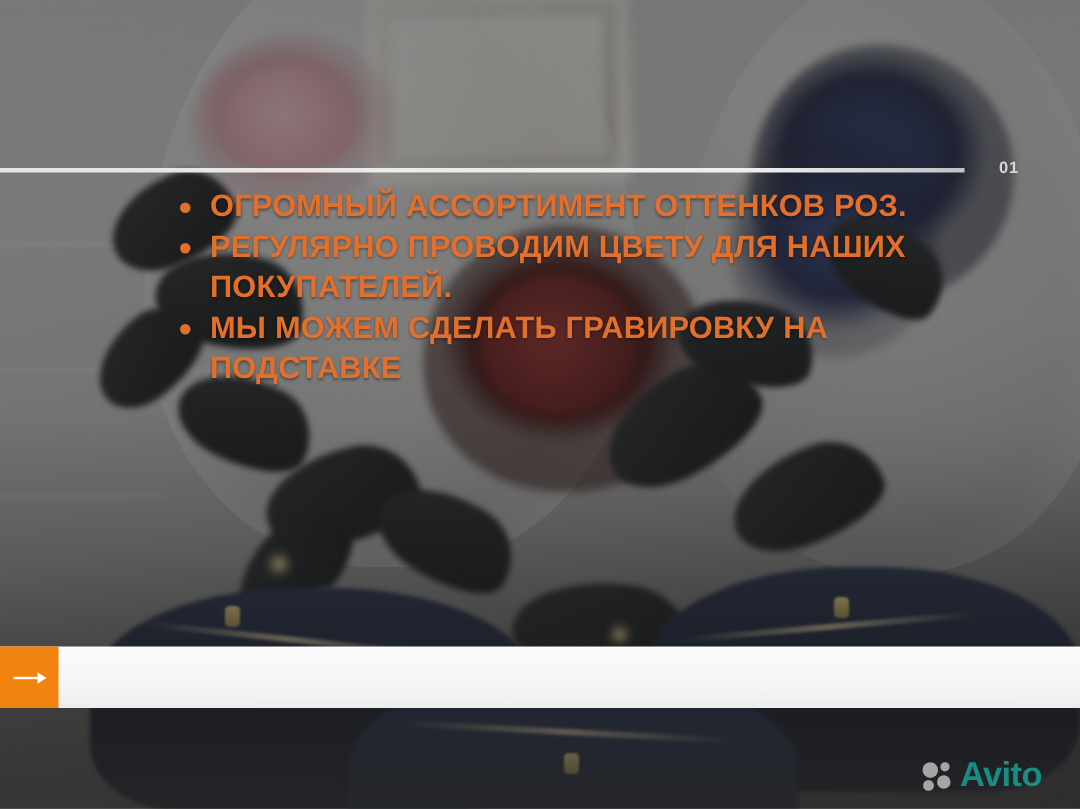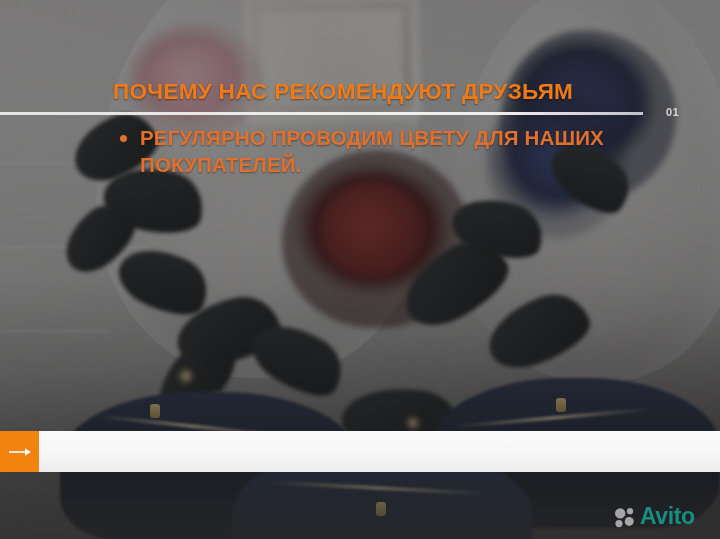--- a/index.html
+++ b/index.html
@@ -293,28 +293,29 @@
     <div class="gold-dot" style="left:150px; top:404px;"></div>
     <div class="gold-dot" style="left:556px; top:398px;"></div>
     <div class="gold-dot" style="left:376px; top:502px;"></div>
 
     <div class="bg-desat"></div>
     <div class="bg-wash"></div>
   </div>
 
   <div class="content">
 
-    <div class="slide-title">ПОЧЕМУ НАС РЕКОМЕНДУЮТ ДРУЗЬЯМ</div>
 
     <div class="title-rule"></div>
 
     <div class="page-num">01</div>
 
     <ul class="bullets">
+      <li class="bullet-item">ОГРОМНЫЙ АССОРТИМЕНТ ОТТЕНКОВ РОЗ.</li>
       <li class="bullet-item">РЕГУЛЯРНО ПРОВОДИМ ЦВЕТУ ДЛЯ НАШИХ ПОКУПАТЕЛЕЙ.</li>
+      <li class="bullet-item">МЫ МОЖЕМ СДЕЛАТЬ ГРАВИРОВКУ НА ПОДСТАВКЕ</li>
     </ul>
 
     <div class="bottom-bar"></div>
 
     <div class="arrow-box">
       <svg class="arrow-glyph" width="24" height="12" viewBox="0 0 24 12">
         <line x1="1" y1="6" x2="19" y2="6" stroke="#ffffff" stroke-width="1.6"></line>
         <polygon points="17,2.2 23,6 17,9.8" fill="#ffffff"></polygon>
       </svg>
     </div>

